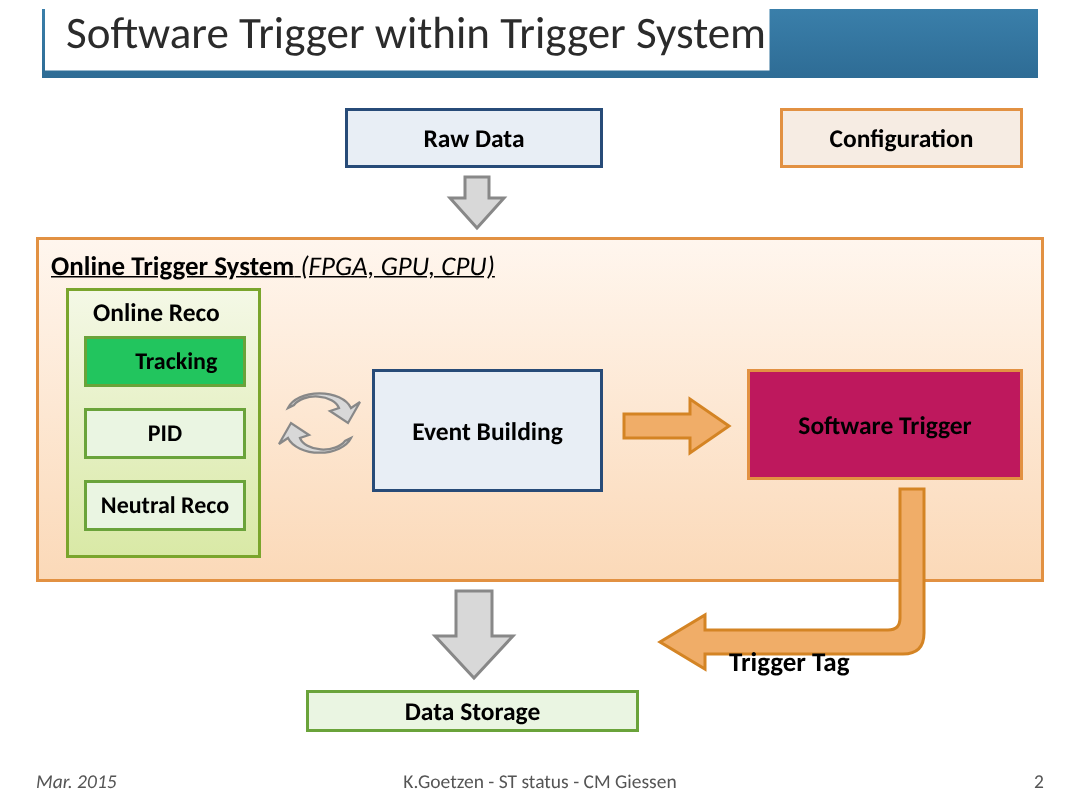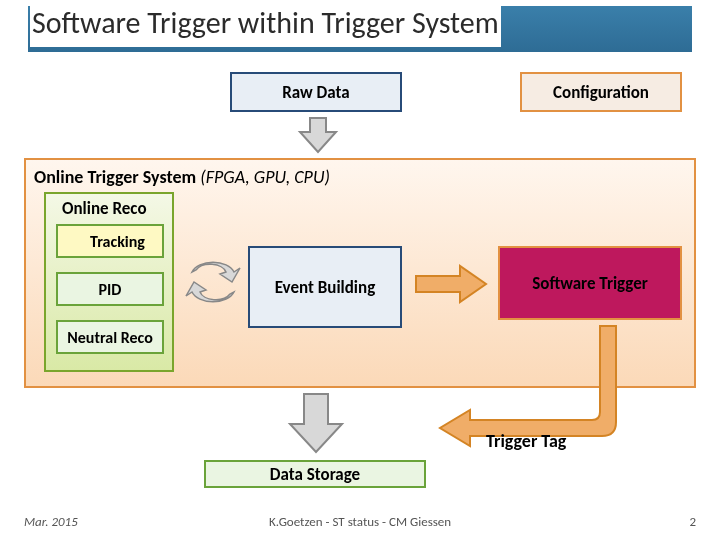--- a/index.html
+++ b/index.html
@@ -18,21 +18,21 @@
     display: flex; align-items: center;
     padding-left: 4px;
   }
   
   .title-overlay {
     position: absolute;
     left: 30px; top: 4px;
     font-size: 30px;
     color: #2b2b2b;
     background: #fff;
-    padding: 2px 2px 8px 2px;
+    padding: 2px 2px 8px 14px;
     line-height: 1.1;
   }
 
   .box {
     position: absolute;
     border: 2px solid;
     display: flex;
     align-items: center;
     justify-content: center;
     font-weight: bold;
@@ -49,41 +49,41 @@
   }
   .system-box {
     position: absolute;
     left: 24px; top: 158px; width: 672px; height: 230px;
     background: linear-gradient(#fff6ee, #fbd9b8);
     border: 2px solid #e29142;
   }
   .system-label {
     position: absolute;
     left: 34px; top: 166px;
-    font-size: 18px; color: #000;
+    font-size: 18px; color: #000; text-decoration: underline;
   }
   .system-label b { font-weight: bold; }
   .system-label i { font-style: italic; font-weight: normal; }
 
   .reco-box {
     position: absolute;
     left: 44px; top: 192px; width: 130px; height: 180px;
     background: linear-gradient(#f4f8e6, #d9e9a6);
     border: 2px solid #7aa52c;
   }
   .reco-label {
     position: absolute;
     left: 62px; top: 198px;
     font-weight: bold; font-size: 17px;
   }
   .sm {
     width: 108px; height: 34px;
     font-size: 16px;
   }
-  .tracking { left: 56px; top: 224px; background: #fef9c3; border-color: #6aa33a; padding-left: 15px; }
+  .tracking { left: 56px; top: 224px; background: #22c55e; border-color: #6aa33a; padding-left: 15px; }
   .pid      { left: 56px; top: 272px; background: #eaf5e2; border-color: #6aa33a; }
   .neutral  { left: 56px; top: 320px; background: #eaf5e2; border-color: #6aa33a; }
 
   .evb {
     left: 248px; top: 246px; width: 154px; height: 82px;
     background: #e8eef5; border-color: #274b78;
   }
   .swt {
     left: 498px; top: 246px; width: 184px; height: 74px;
     background: #be185d; border-color: #e29142;

